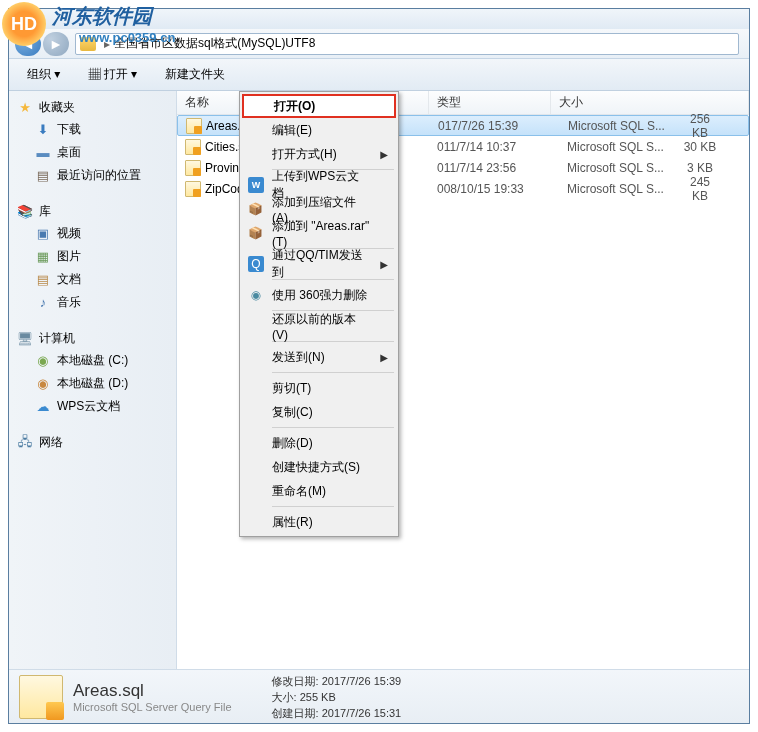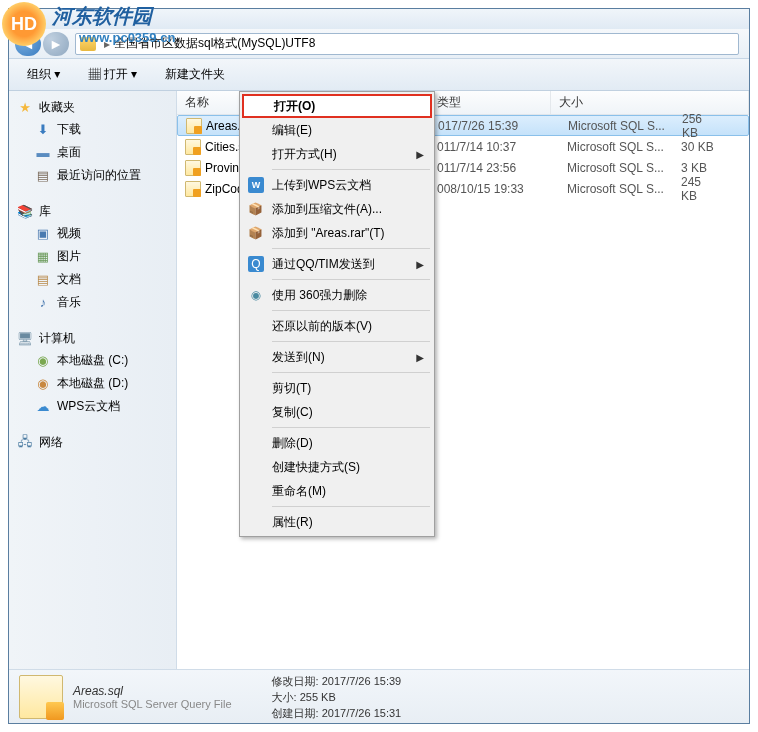--- a/index.html
+++ b/index.html
@@ -56,41 +56,41 @@
     .col-type { width: 122px; }
     .col-size { flex: 1; }
     .sort-arrow { position: absolute; top: 2px; left: 50%; transform: translateX(-50%); color: #5a7ea0; font-size: 8px; }
     
     .file-list { flex: 1; }
     .file-row { display: flex; align-items: center; height: 21px; padding: 0; }
     .file-row.selected { background: linear-gradient(#dceefd, #c5e2fa); border: 1px solid #8ac0ea; border-radius: 2px; }
     .fc-name { width: 252px; display: flex; align-items: center; padding-left: 8px; }
     .fc-date { width: 130px; padding-left: 8px; color: #555; }
     .fc-type { width: 122px; padding-left: 8px; color: #555; }
-    .fc-size { flex: 1; text-align: left; padding-right: 30px; color: #555; }
+    .fc-size { flex: 1; text-align: center; padding-right: 30px; color: #555; }
     .sql-ico { width: 16px; height: 16px; margin-right: 4px; display: inline-block; background: linear-gradient(#fff8e0, #ffe8a0); border: 1px solid #d0b870; border-radius: 1px; position: relative; }
     .sql-ico::after { content: ""; position: absolute; bottom: -1px; right: -1px; width: 8px; height: 8px; background: #f0a020; border-radius: 1px; }
     
-    .context-menu { position: absolute; top: 0px; left: 62px; width: 196px; background: #f0f0f0; border: 1px solid #a0a0a0; box-shadow: 2px 2px 4px rgba(0,0,0,0.3); z-index: 50; padding: 2px; }
+    .context-menu { position: absolute; top: 0px; left: 62px; width: 160px; background: #f0f0f0; border: 1px solid #a0a0a0; box-shadow: 2px 2px 4px rgba(0,0,0,0.3); z-index: 50; padding: 2px; }
     .cm-item { display: flex; align-items: center; height: 24px; padding: 0 26px 0 30px; cursor: pointer; position: relative; }
     .cm-item.highlighted { border: 2px solid #e03020; background: #fff; }
     .cm-item.bold { font-weight: bold; }
     .cm-sep { height: 1px; background: #d0d0d0; margin: 3px 2px 3px 30px; }
     .cm-arrow { position: absolute; right: 8px; color: #333; font-size: 10px; }
     .cm-ico { position: absolute; left: 6px; width: 16px; height: 16px; display: flex; align-items: center; justify-content: center; font-size: 12px; }
     .cm-ico-wps { background: #3a8ad0; color: #fff; border-radius: 2px; font-size: 9px; font-weight: bold; }
     .cm-ico-rar { color: #8a4a8a; }
     .cm-ico-qq { background: #3a8ad0; color: #fff; border-radius: 2px; }
     .cm-ico-360 { color: #4a8aa0; }
     
     .statusbar { height: 54px; border-top: 1px solid #d0dce8; background: linear-gradient(#f2f6fa, #e8eef4); display: flex; align-items: center; padding: 4px 10px; }
     .status-ico { width: 44px; height: 44px; background: linear-gradient(#fff8e0, #ffe8a0); border: 1px solid #d0b870; border-radius: 2px; margin-right: 10px; position: relative; }
     .status-ico::after { content: ""; position: absolute; bottom: -2px; right: -2px; width: 18px; height: 18px; background: linear-gradient(#ffc850, #f09820); border-radius: 2px; }
     .status-info { display: flex; flex-direction: column; }
-    .status-name { font-size: 12px; color: #333; font-style: italic; }
+    .status-name { font-size: 17px; color: #333; }
     .status-type { font-size: 11px; color: #888; }
     .status-meta { margin-left: 40px; font-size: 11px; color: #666; line-height: 16px; }
     .status-meta span { color: #333; }
   </style>
 </head>
 <body>
 
 <div class="watermark">
   <div class="watermark-logo"></div>
   <div class="watermark-text">

